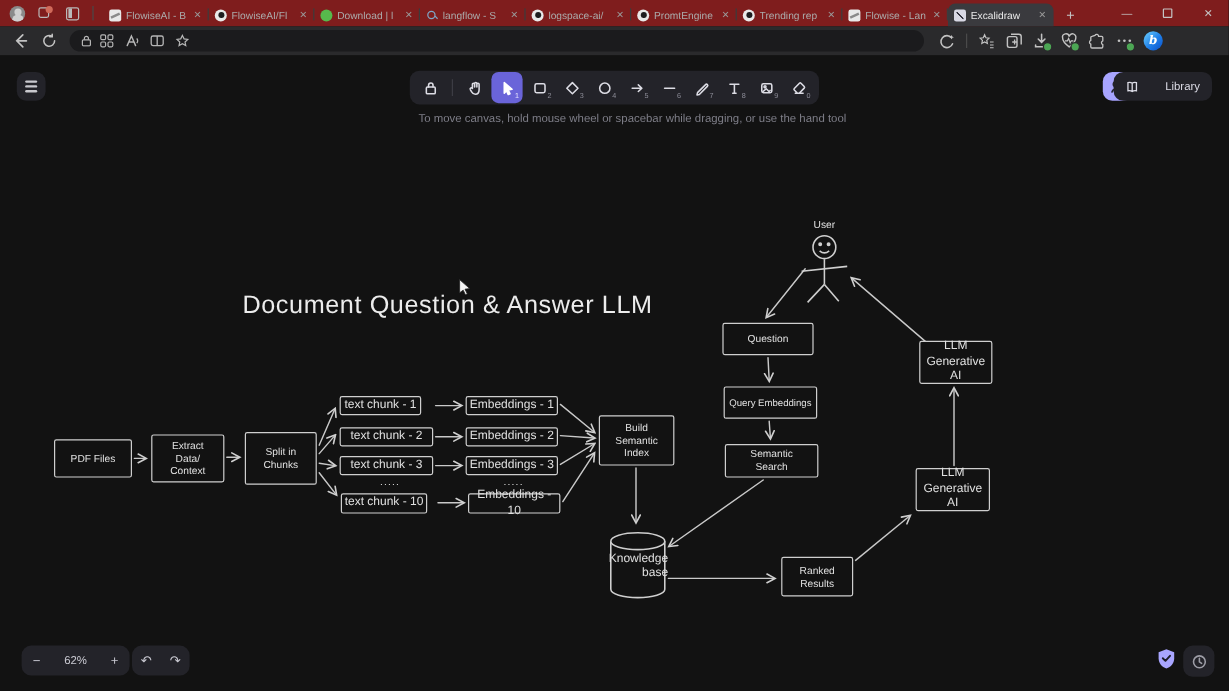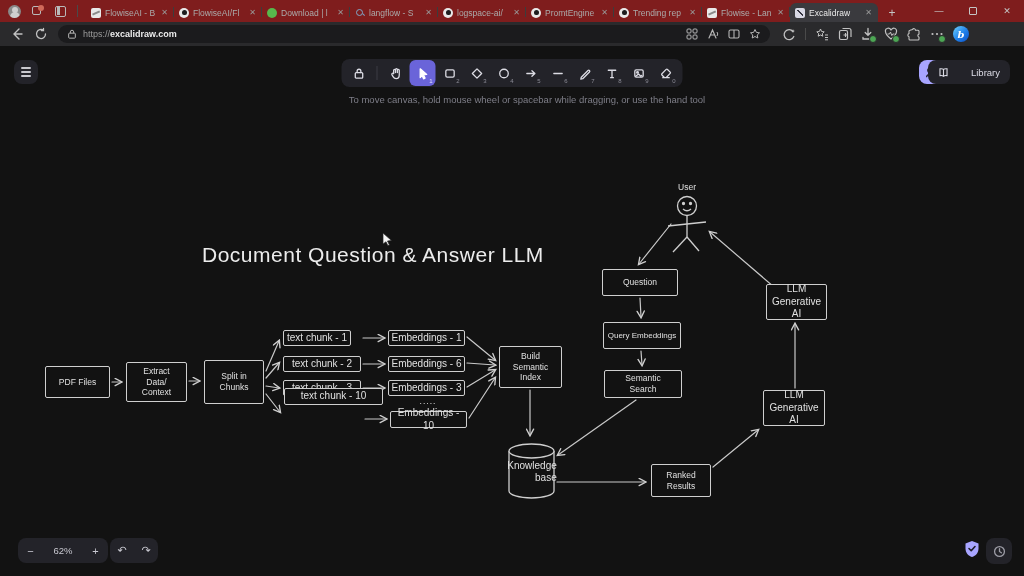--- a/index.html
+++ b/index.html
@@ -212,21 +212,20 @@
       <path d="M9 2 L4 7 L9 12 M4 7 H12" stroke="currentColor" stroke-width="1.4" fill="none" stroke-linecap="round"></path>
     </svg>
   <svg class="nav-icon" viewBox="0 0 14 14">
       <path d="M11.5 7 A4.5 4.5 0 1 1 9.5 3.3 M9.5 1.5 V3.6 H7.4" stroke="currentColor" stroke-width="1.3" fill="none" stroke-linecap="round"></path>
     </svg>
   <div class="urlpill">
     <svg class="nav-icon" style="width:10px;height:10px" viewBox="0 0 12 12">
         <rect x="2" y="5" width="8" height="6" rx="1" stroke="#b5b5b5" fill="none" stroke-width="1.2"></rect>
         <path d="M4 5 V3.5 a2 2 0 0 1 4 0 V5" stroke="#b5b5b5" fill="none" stroke-width="1.2"></path>
       </svg>
-    <span class="url-text"><span class="url-scheme">https://</span><span class="url-host">excalidraw.com</span></span>
     <span class="pill-icons">
       <svg class="nav-icon" style="width:12px;height:12px" viewBox="0 0 12 12">
           <rect x="1" y="1" width="4" height="4" rx="1" stroke="#b5b5b5" fill="none"></rect>
           <rect x="7" y="1" width="4" height="4" rx="1" stroke="#b5b5b5" fill="none"></rect>
           <rect x="1" y="7" width="4" height="4" rx="1" stroke="#b5b5b5" fill="none"></rect>
           <rect x="7" y="7" width="4" height="4" rx="1" stroke="#b5b5b5" fill="none"></rect>
         </svg>
       <svg class="nav-icon" style="width:12px;height:12px" viewBox="0 0 12 12">
           <path d="M2 10 L5.5 2 L9 10 M3.3 7 H7.7" stroke="#b5b5b5" fill="none" stroke-width="1.2" stroke-linecap="round"></path>
           <path d="M10 4 q1.5 2 0 4" stroke="#b5b5b5" fill="none" stroke-width="1"></path>
@@ -441,24 +440,24 @@
 <div class="dnode fs-m" style="left:126px;top:362px;width:61px;height:40px">Extract
 Data/
 Context</div>
 <div class="dnode fs-m" style="left:204px;top:360px;width:60px;height:44px">Split in
 Chunks</div>
 
 <div class="dnode fs-s" style="left:283px;top:330px;width:68px;height:16px">text chunk - 1</div>
 <div class="dnode fs-s" style="left:283px;top:356px;width:78px;height:16px">text chunk - 2</div>
 <div class="dnode fs-s" style="left:283px;top:380px;width:78px;height:16px">text chunk - 3</div>
 <div class="dlabel fs-m" style="left:305px;top:395px;width:40px;height:12px;letter-spacing:1px">.....</div>
-<div class="dnode fs-s" style="left:284px;top:388px;width:99px;height:17px">text chunk - 10</div>
+<div class="dnode fs-s" style="left:284px;top:411px;width:72px;height:17px">text chunk - 10</div>
 
 <div class="dnode fs-s" style="left:388px;top:330px;width:77px;height:16px">Embeddings - 1</div>
-<div class="dnode fs-s" style="left:388px;top:356px;width:77px;height:16px">Embeddings  - 6</div>
+<div class="dnode fs-s" style="left:388px;top:356px;width:77px;height:16px">Embeddings  - 2</div>
 <div class="dnode fs-s" style="left:388px;top:380px;width:77px;height:16px">Embeddings  - 3</div>
 <div class="dlabel fs-m" style="left:408px;top:395px;width:40px;height:12px;letter-spacing:1px">.....</div>
 <div class="dnode fs-s" style="left:390px;top:411px;width:77px;height:17px">Embeddings  - 10</div>
 
 <div class="dnode fs-m" style="left:499px;top:346px;width:63px;height:42px">Build
 Semantic
 Index</div>
 <div class="dnode fs-m" style="left:602px;top:269px;width:76px;height:27px">Question</div>
 <div class="dnode" style="left:603px;top:322px;width:78px;height:27px;font-size:8px">Query Embeddings</div>
 <div class="dnode fs-m" style="left:604px;top:370px;width:78px;height:28px">Semantic

